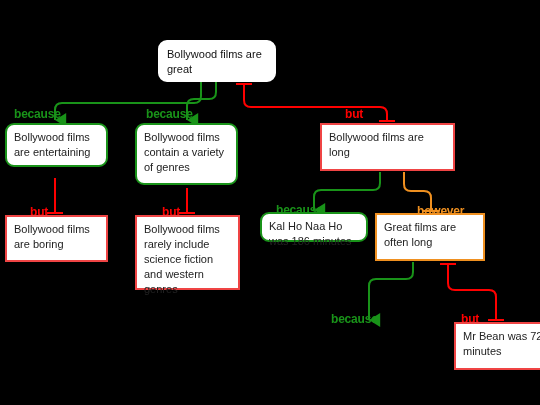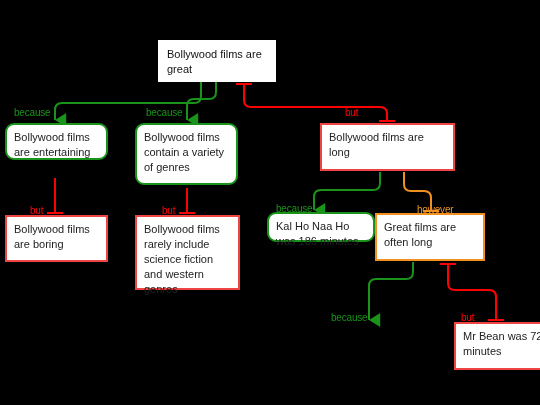--- a/index.html
+++ b/index.html
@@ -4,22 +4,22 @@
 <style>
   html,body{margin:0;padding:0;background:#000;}
   #stage{position:relative;width:540px;height:405px;background:#000;overflow:hidden;
          font-family:"Liberation Sans",sans-serif;}
   #edges{position:absolute;left:0;top:0;width:540px;height:405px;}
   .node{position:absolute;background:#fff;box-sizing:border-box;
         font-size:11px;line-height:15px;color:#222;padding:5px 7px;}
   .node.supp{border:2px solid #199319;border-radius:9px;}
   .node.obj{border:2px solid #ef4444;border-radius:0;}
   .node.how{border:2px solid #ef9020;border-radius:0;}
-  .node.root{border:2px solid #ffffff;border-radius:0;color:#111;}
-  .elab{position:absolute;font-size:10px;font-weight:normal;letter-spacing:-0.2px;}
+  .node.root{border:2px solid #ffffff;border-radius:9px;color:#111;}
+  .elab{position:absolute;font-size:12px;font-weight:bold;letter-spacing:-0.2px;}
   .elab.g{color:#199319;}
   .elab.r{color:#ff0000;}
   .elab.o{color:#ef9020;padding-left:32px;}
 </style>
 </head>
 <body>
 
 <div id="stage">
 
   <svg id="edges" viewBox="0 0 540 405" xmlns="http://www.w3.org/2000/svg">
@@ -63,30 +63,30 @@
   <div class="elab r" style="left:345px; top:107px;">but</div>
   <div class="elab r" style="left:30px;  top:205px;">but</div>
   <div class="elab r" style="left:162px; top:205px;">but</div>
   <div class="elab g" style="left:276px; top:203px;">because</div>
   <div class="elab o" style="left:385px; top:204px;">however</div>
   <div class="elab g" style="left:331px; top:312px;">because</div>
   <div class="elab r" style="left:461px; top:312px;">but</div>
 
   <div class="node root" style="left:158px; top:40px;  width:118px; height:42px;">Bollywood films are great</div>
 
-  <div class="node supp" style="left:5px;   top:123px; width:103px; height:37px;">Bollywood films are entertaining</div>
+  <div class="node supp" style="left:5px;   top:123px; width:103px; height:44px;">Bollywood films are entertaining</div>
 
   <div class="node supp" style="left:135px; top:123px; width:103px; height:62px;">Bollywood films contain a variety of genres</div>
 
   <div class="node obj" style="left:320px; top:123px; width:135px; height:48px;">Bollywood films are long</div>
 
   <div class="node obj" style="left:135px; top:215px; width:105px; height:75px;">Bollywood films rarely include science fiction and western genres</div>
 
   <div class="node obj" style="left:5px;   top:215px; width:103px; height:47px;">Bollywood films are boring</div>
 
-  <div class="node supp" style="left:260px; top:212px; width:108px; height:30px;margin-left:7px;">Kal Ho Naa Ho was 186 minutes</div>
+  <div class="node supp" style="left:260px; top:212px; width:108px; height:30px;">Kal Ho Naa Ho was 186 minutes</div>
 
   <div class="node how" style="left:375px; top:213px; width:110px; height:48px;">Great films are often long</div>
 
 
   <div class="node obj" style="left:454px; top:322px; width:118px;  height:48px;">Mr Bean was 72 minutes</div>
 
 </div>
 
 </body></html>

